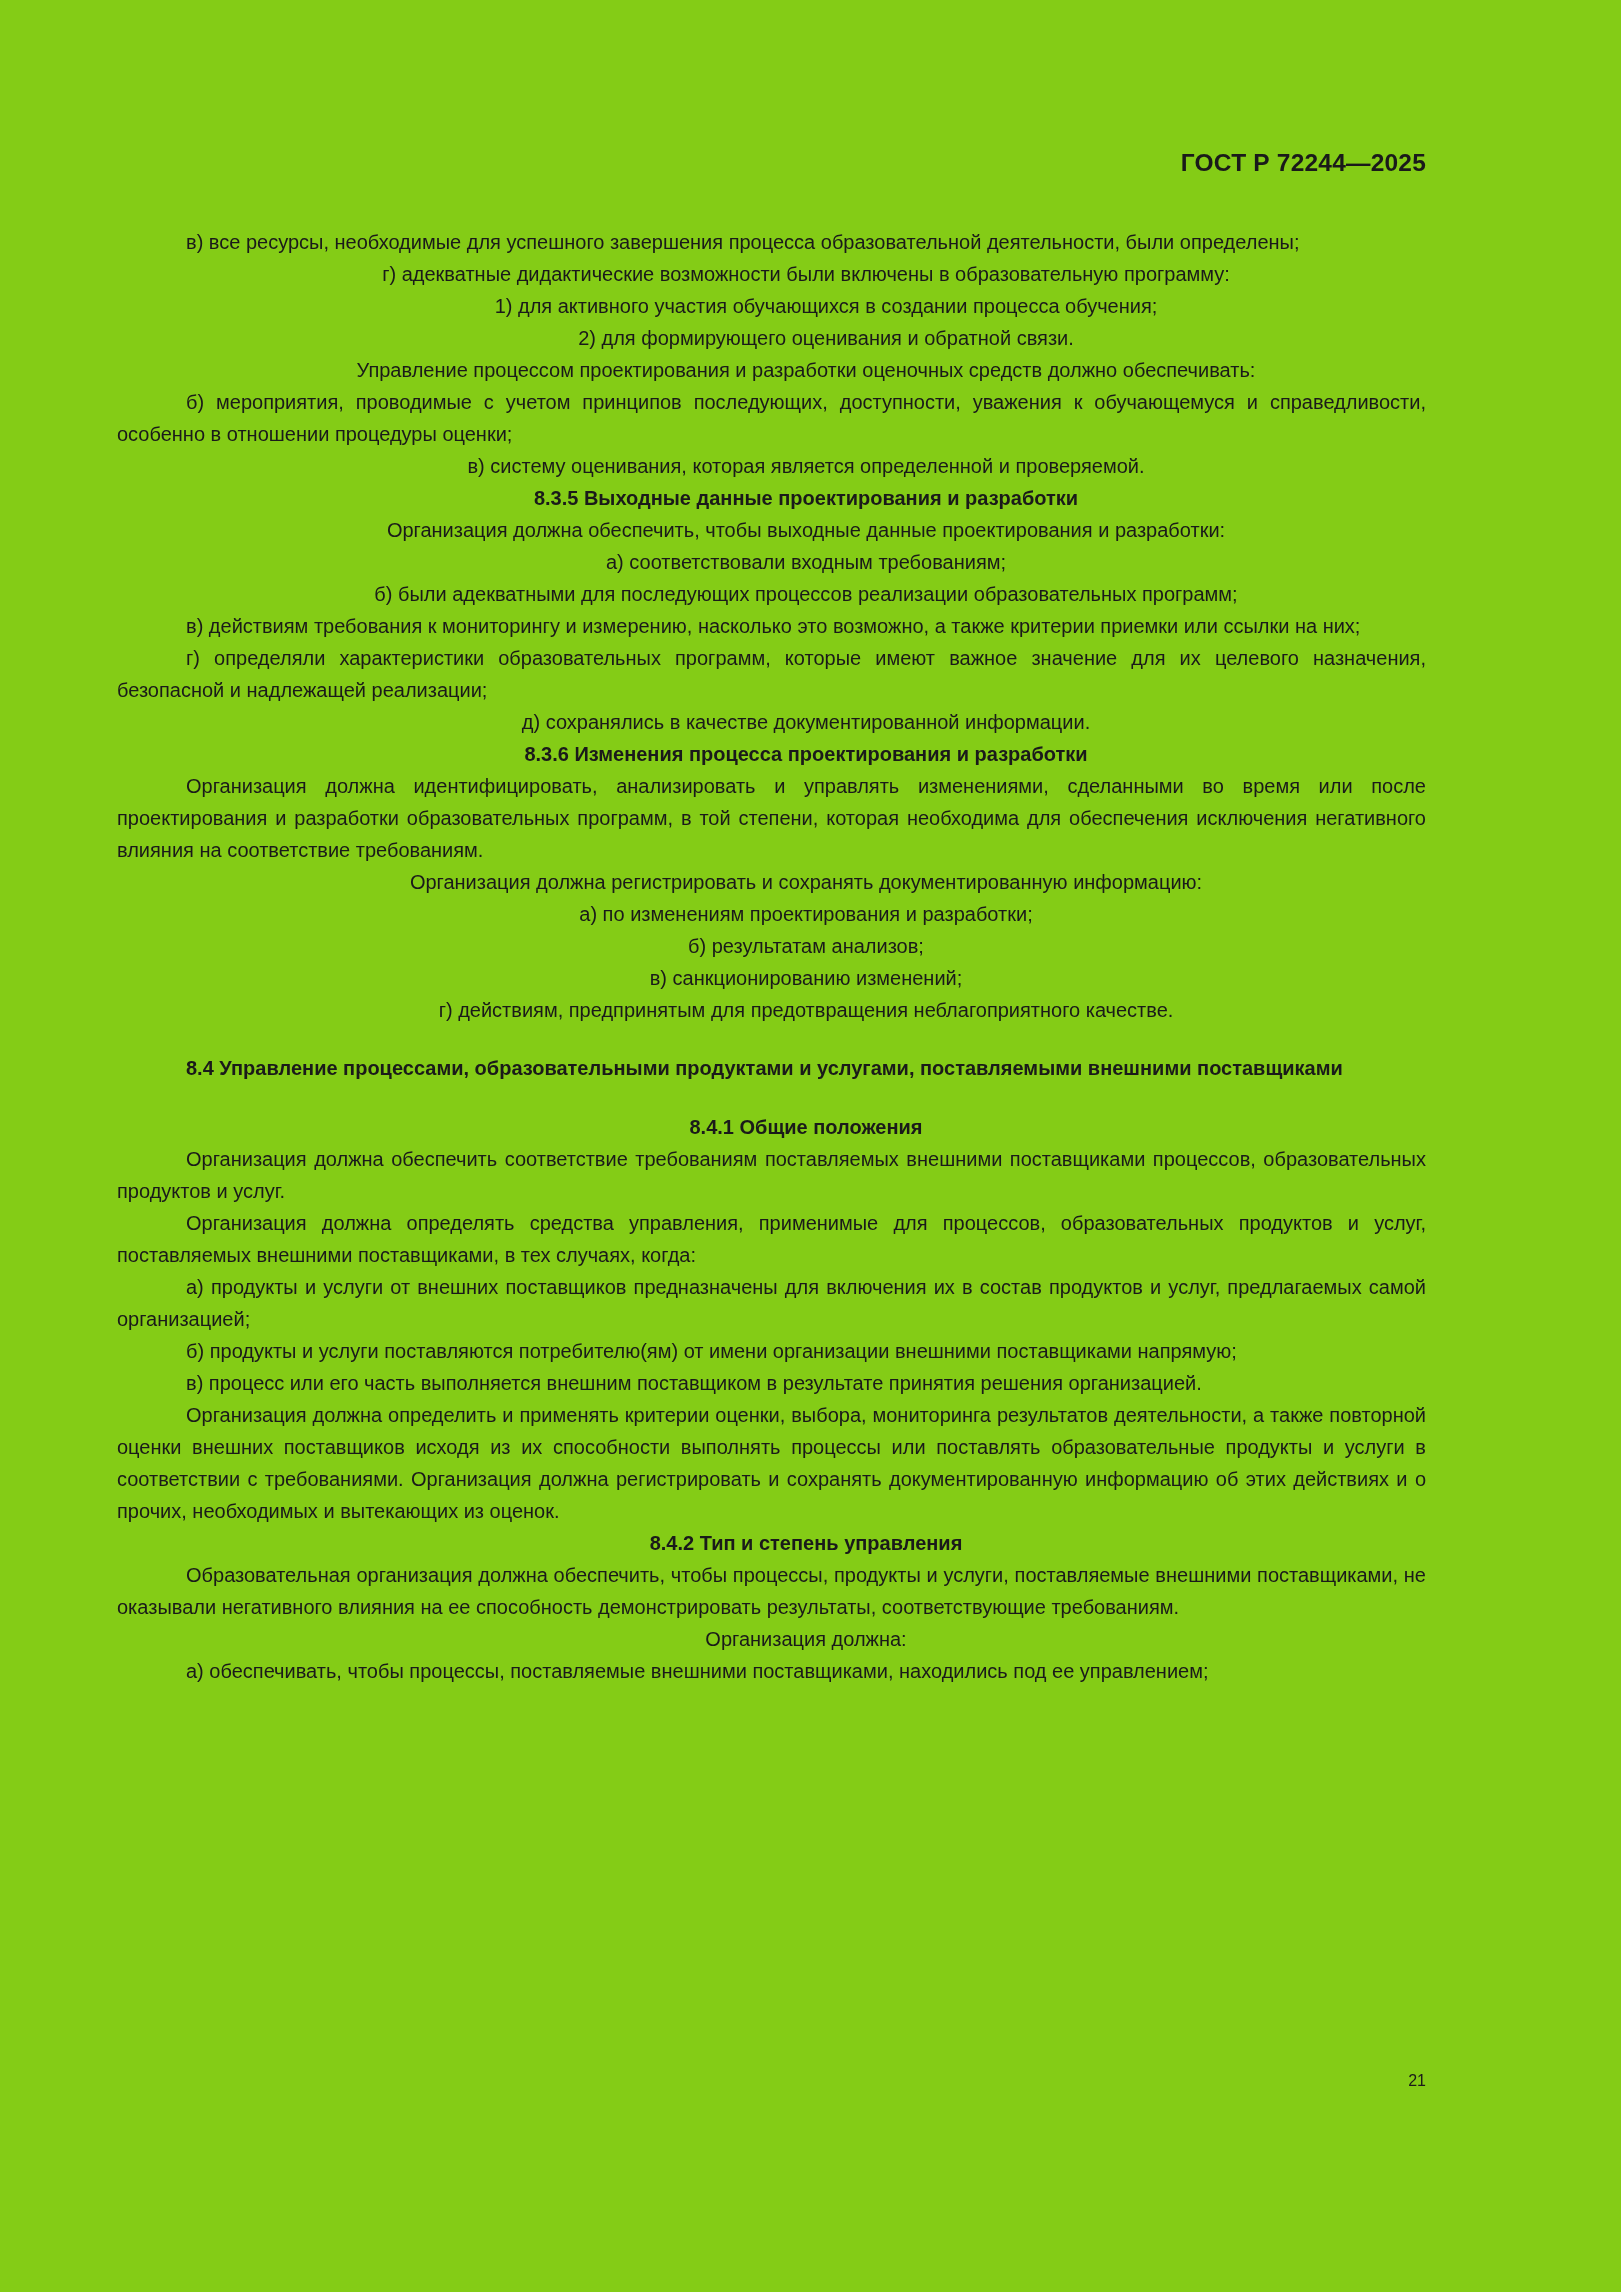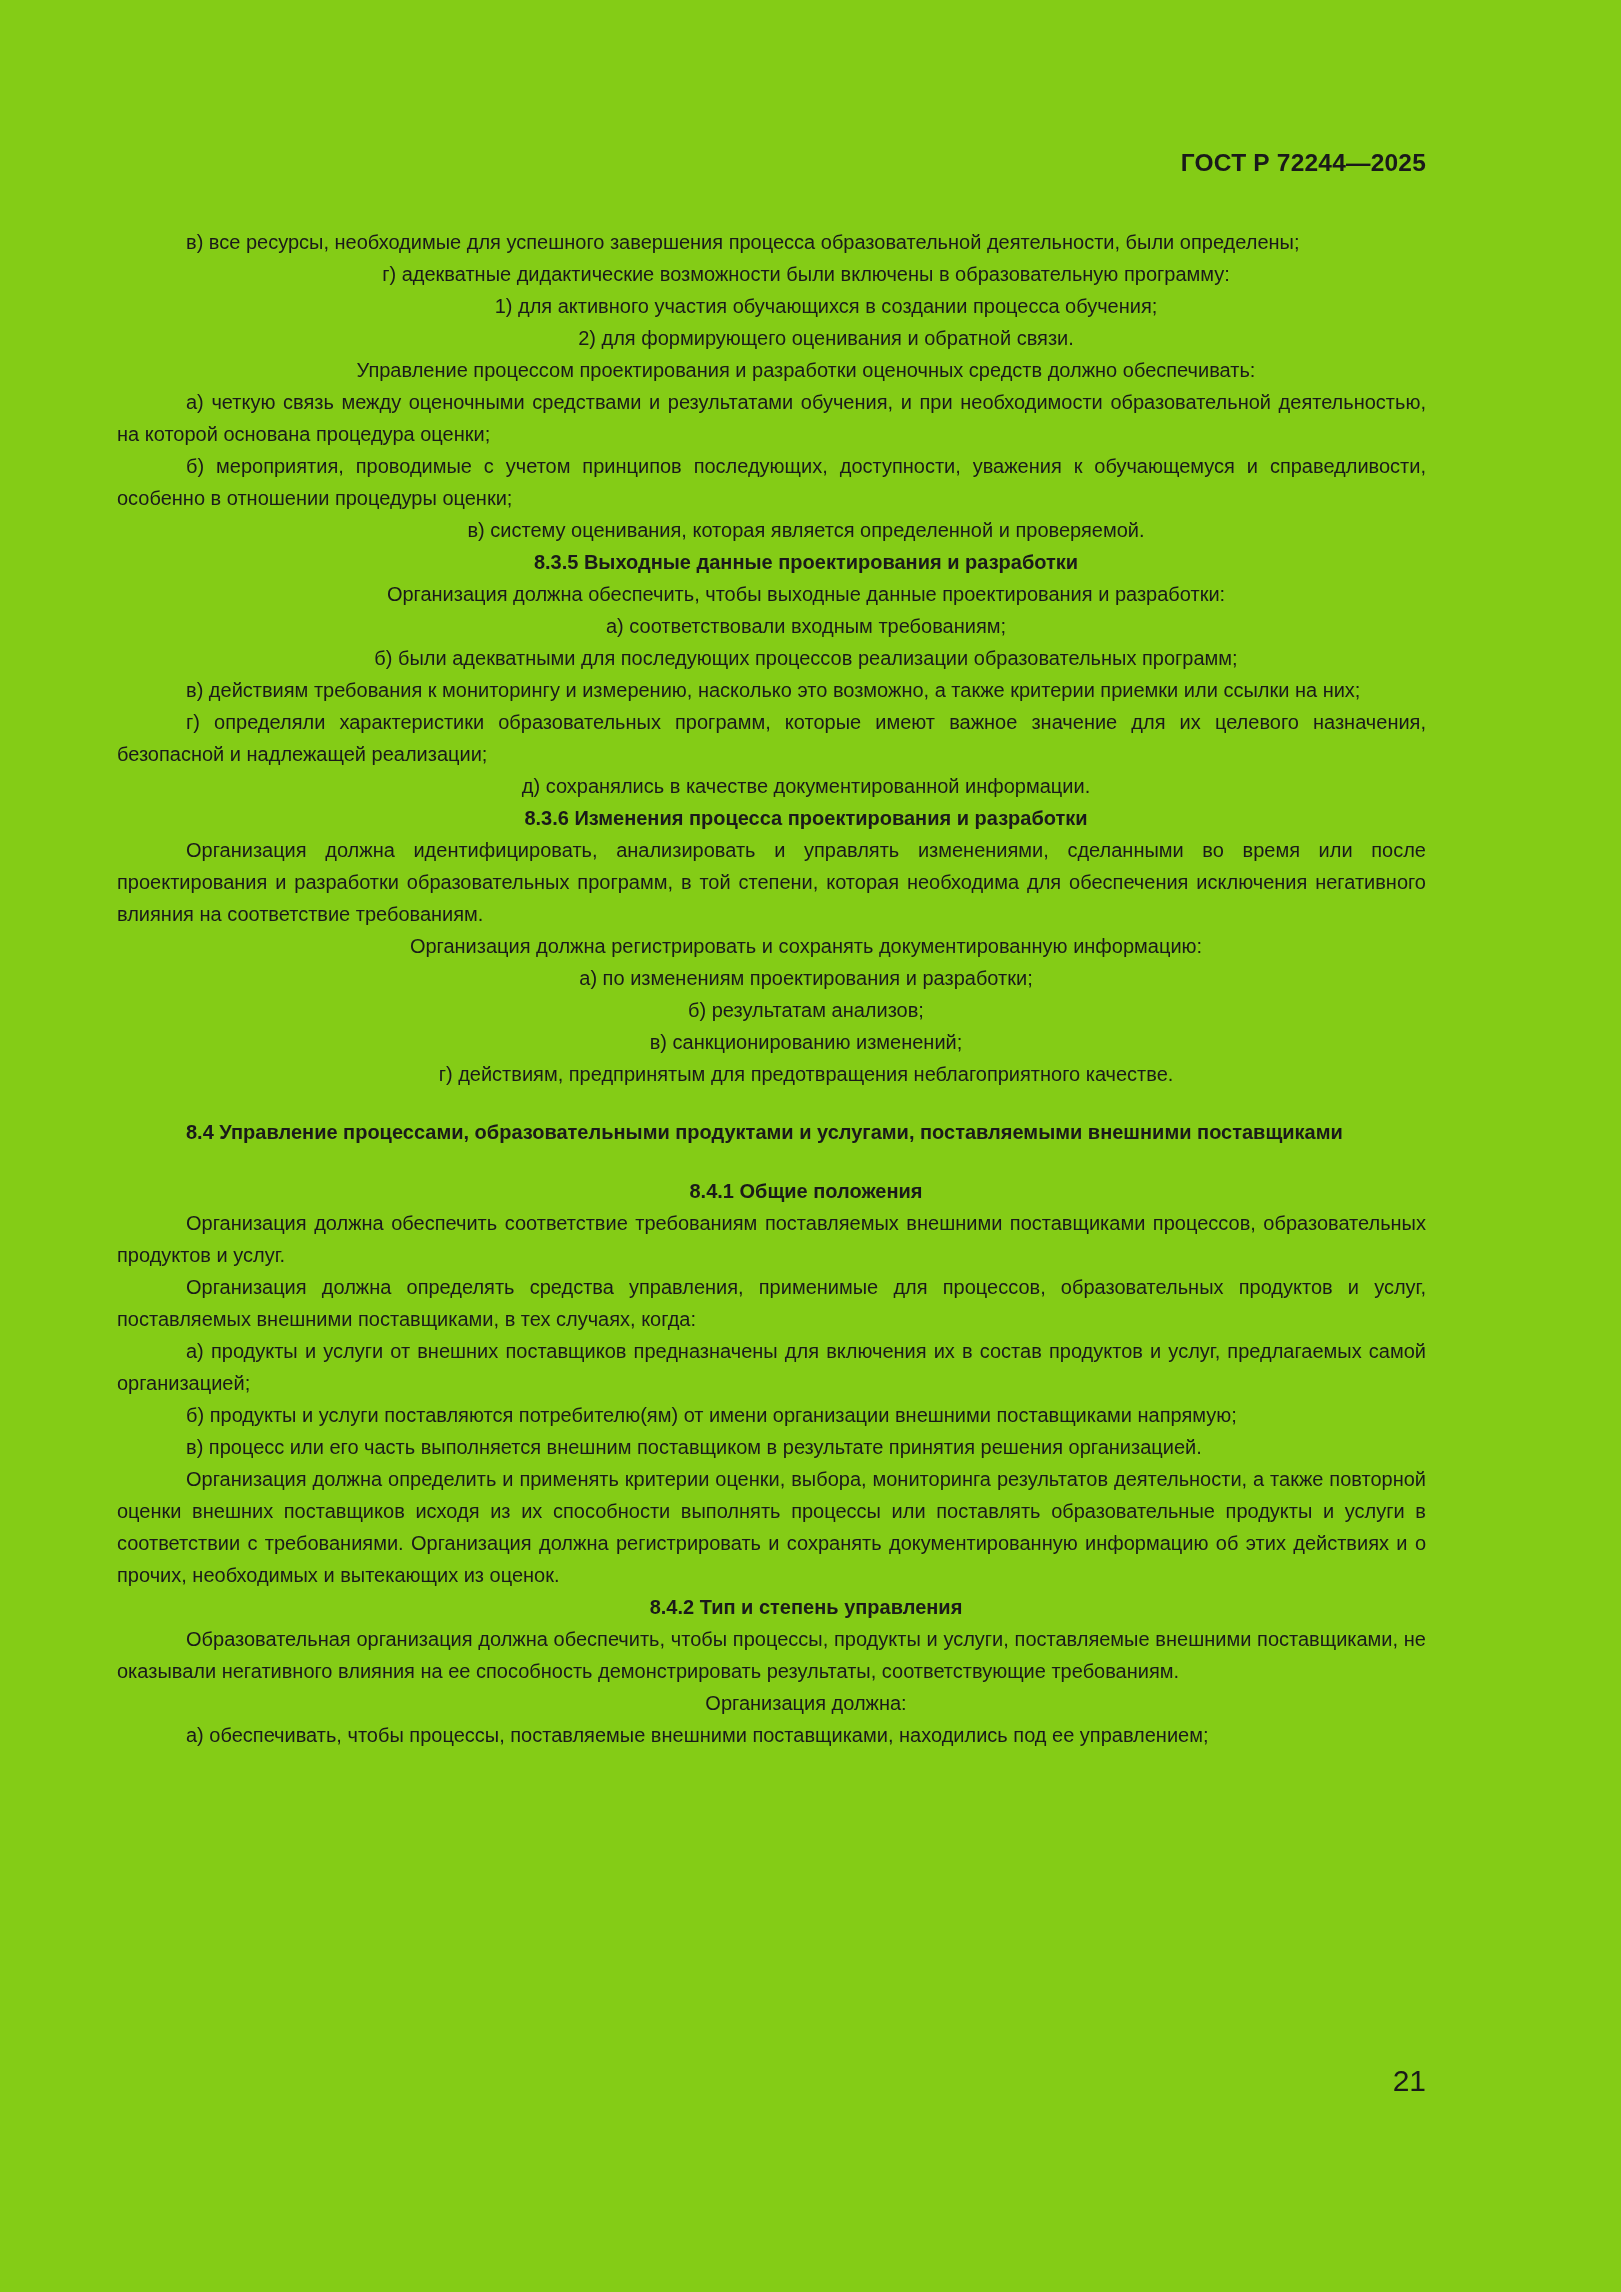--- a/index.html
+++ b/index.html
@@ -6,35 +6,34 @@
   body { width: 1621px; height: 2293px; position: relative; overflow: hidden; }
   .page { position: absolute; left: 0; top: 0; width: 1621px; height: 2293px; background: #84cc16; color: #1a1a1a;
           font-family: "Liberation Sans", "DejaVu Sans", sans-serif; }
   .header { position: absolute; top: 147px; right: 195px; font-weight: bold; font-size: 24.5px; line-height: 31px; letter-spacing: 0.2px; }
   .body { position: absolute; left: 117px; top: 226px; width: 1309px; font-size: 20px; line-height: 32px; }
   .p { margin: 0; text-align: justify; text-indent: 69px; }
   .p.sub { text-indent: 109px; }
   .p.bold { font-weight: bold; }
   .p.nojust { text-align: center; }
   .h-block { margin: 29px 0 29px 0; font-weight: bold; padding-left: 69px; text-indent: 0; line-height: 27.4px; text-align: left; }
-  .pagenum { position: absolute; top: 2066px; right: 195px; font-size: 30px; line-height: 29px; }
+  .pagenum { position: absolute; top: 2066px; right: 195px; font-size: 16px; line-height: 29px; }
 </style>
 </head>
 <body>
 
 <div class="page">
   <div class="header">ГОСТ Р 72244—2025</div>
 
   <div class="body">
     <p class="p">в) все ресурсы, необходимые для успешного завершения процесса образовательной деятельности, были определены;</p>
     <p class="p nojust">г) адекватные дидактические возможности были включены в образовательную программу:</p>
     <p class="p sub nojust">1) для активного участия обучающихся в создании процесса обучения;</p>
     <p class="p sub nojust">2) для формирующего оценивания и обратной связи.</p>
     <p class="p nojust">Управление процессом проектирования и разработки оценочных средств должно обеспечивать:</p>
-    <p class="p">а) четкую связь между оценочными средствами и результатами обучения, и при необходимости образовательной деятельностью, на которой основана процедура оценки;</p>
     <p class="p">б) мероприятия, проводимые с учетом принципов последующих, доступности, уважения к обучающемуся и справедливости, особенно в отношении процедуры оценки;</p>
     <p class="p nojust">в) систему оценивания, которая является определенной и проверяемой.</p>
     <p class="p bold nojust">8.3.5 Выходные данные проектирования и разработки</p>
     <p class="p nojust">Организация должна обеспечить, чтобы выходные данные проектирования и разработки:</p>
     <p class="p nojust">а) соответствовали входным требованиям;</p>
     <p class="p nojust">б) были адекватными для последующих процессов реализации образовательных программ;</p>
     <p class="p">в) действиям требования к мониторингу и измерению, насколько это возможно, а также критерии приемки или ссылки на них;</p>
     <p class="p">г) определяли характеристики образовательных программ, которые имеют важное значение для их целевого назначения, безопасной и надлежащей реализации;</p>
     <p class="p nojust">д) сохранялись в качестве документированной информации.</p>
     <p class="p bold nojust">8.3.6 Изменения процесса проектирования и разработки</p>

